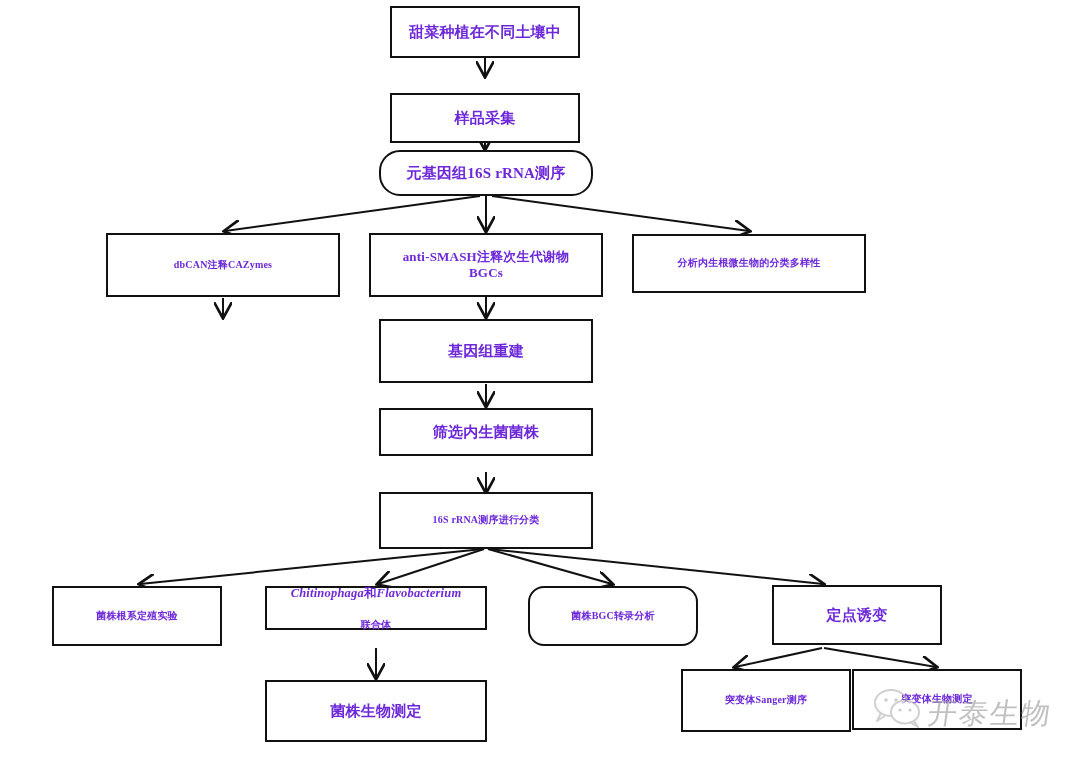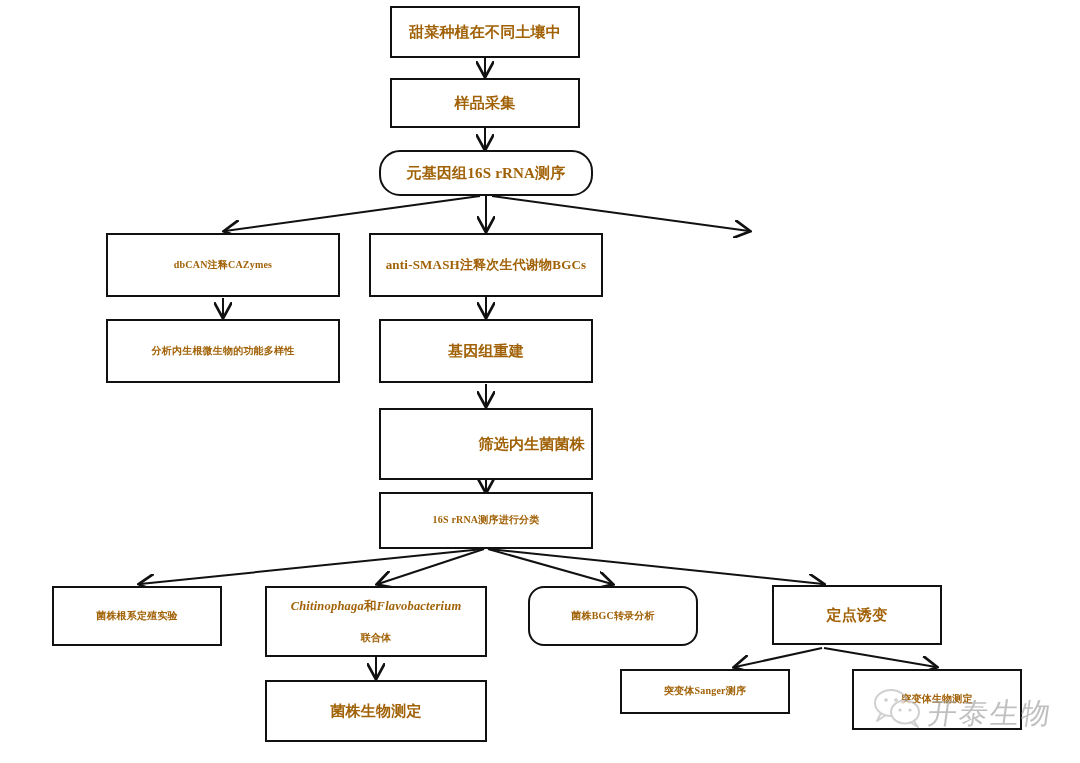--- a/index.html
+++ b/index.html
@@ -31,21 +31,21 @@
     background: #ffffff;
     display: flex;
     align-items: center;
     justify-content: center;
     text-align: center;
     padding: 2px 6px;
     z-index: 2;
   }
   .node .label {
     font-weight: bold;
-    color: #a16207;
+    color: #6d28d9;
     line-height: 1.25;
     letter-spacing: 0.2px;
     font-family: "Liberation Serif", "DejaVu Serif", serif;
   }
   .lbl-cjk {
     font-family: "DejaVu Sans", "Liberation Sans", sans-serif;
     font-weight: bold;
   }
   .s15 { font-size: 15px; }
   .s14 { font-size: 10px; }
@@ -113,78 +113,78 @@
 
       <path d="M 822 648 L 735 667"></path>
       <path d="M 824 648 L 936 667"></path>
     </g>
   </svg>
 
   <div class="node" style="left:390px; top:6px; width:190px; height:52px;">
     <span class="label lbl-cjk s15">甜菜种植在不同土壤中</span>
   </div>
 
-  <div class="node" style="left:390px; top:78px; width:190px; height:50px;">
+  <div class="node" style="left:390px; top:93px; width:190px; height:50px;">
     <span class="label lbl-cjk s15">样品采集</span>
   </div>
 
   <div class="node" style="left:379px; top:150px; width:214px; height:46px;border-radius:21px;">
     <span class="label lbl-cjk s15">元基因组16S rRNA测序</span>
   </div>
 
   <div class="node" style="left:106px; top:233px; width:234px; height:64px;">
     <span class="label s14">dbCAN注释CAZymes</span>
   </div>
 
-  <div class="node" style="left:369px; top:233px; width:234px; height:64px; flex-direction:row;">
+  <div class="node" style="left:369px; top:233px; width:234px; height:64px; flex-direction:column;">
     <span class="label s13">anti-SMASH注释次生代谢物</span>
     <span class="label s13">BGCs</span>
   </div>
 
-
-  <div class="node" style="left:106px; top:319px; width:234px; height:64px;">
-    <span class="label lbl-cjk s14">分析内生根微生物的功能多样性</span>
-  </div>
+  <div class="node" style="left:632px; top:234px; width:234px; height:59px;">
+    <span class="label lbl-cjk s14">分析内生根微生物的分类多样性</span>
+  </div>
+
 
   <div class="node" style="left:379px; top:319px; width:214px; height:64px;">
     <span class="label lbl-cjk s15">基因组重建</span>
   </div>
 
-  <div class="node" style="left:379px; top:408px; width:214px; height:72px;justify-content:flex-end;">
+  <div class="node" style="left:379px; top:408px; width:214px; height:48px;">
     <span class="label lbl-cjk s15">筛选内生菌菌株</span>
   </div>
 
   <div class="node" style="left:379px; top:492px; width:214px; height:57px;">
     <span class="label s14">16S rRNA测序进行分类</span>
   </div>
 
   <div class="node" style="left:52px; top:586px; width:170px; height:60px;">
     <span class="label lbl-cjk s14">菌株根系定殖实验</span>
   </div>
 
-  <div class="node" style="left:265px; top:586px; width:222px; height:71px; flex-direction:column;gap:17px;">
+  <div class="node" style="left:265px; top:586px; width:222px; height:44px; flex-direction:column;gap:17px;">
     <span class="label s12p5">
       <i>Chitinophaga</i><span class="lbl-cjk">和</span><i>Flavobacterium</i>
     </span>
     <span class="label lbl-cjk s14">联合体</span>
   </div>
 
   <div class="node" style="left:528px; top:586px; width:170px; height:60px;border-radius:16px;">
     <span class="label s14">菌株BGC转录分析</span>
   </div>
 
   <div class="node" style="left:740px; top:585px; width:170px; height:60px;margin-left:32px;">
     <span class="label lbl-cjk s15">定点诱变</span>
   </div>
 
   <div class="node" style="left:265px; top:680px; width:222px; height:62px;text-align:right;">
     <span class="label lbl-cjk s15">菌株生物测定</span>
   </div>
 
-  <div class="node" style="left:620px; top:669px; width:170px; height:45px;">
+  <div class="node" style="left:681px; top:669px; width:170px; height:63px;">
     <span class="label s14">突变体Sanger测序</span>
   </div>
 
   <div class="node" style="left:852px; top:669px; width:170px; height:61px;">
     <span class="label lbl-cjk s14">突变体生物测定</span>
   </div>
 
   <div id="watermark">
     <svg width="52" height="42" viewBox="0 0 52 42">
       <g fill="none" stroke="#b4b4b4" stroke-width="2">

